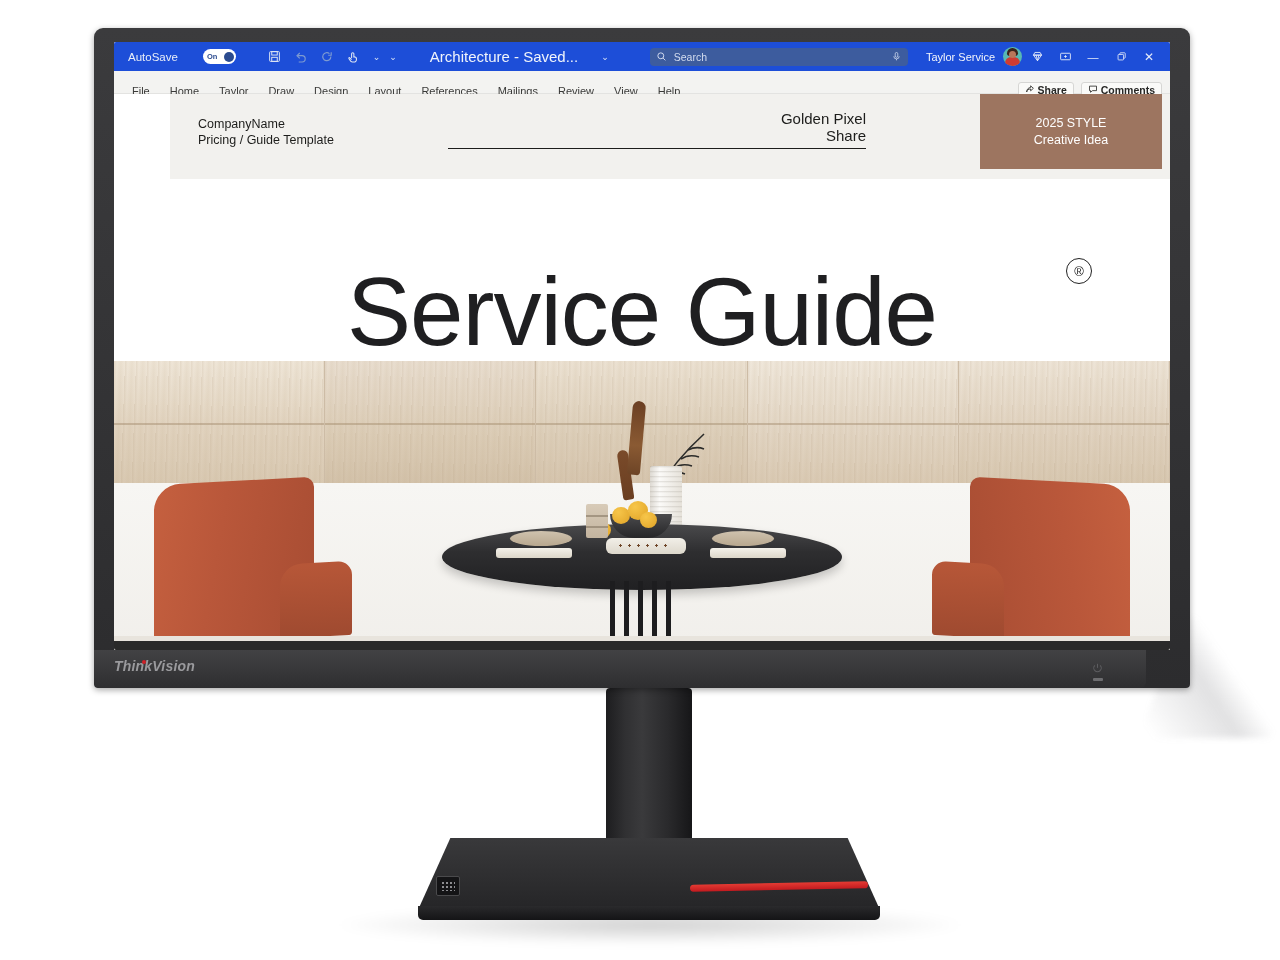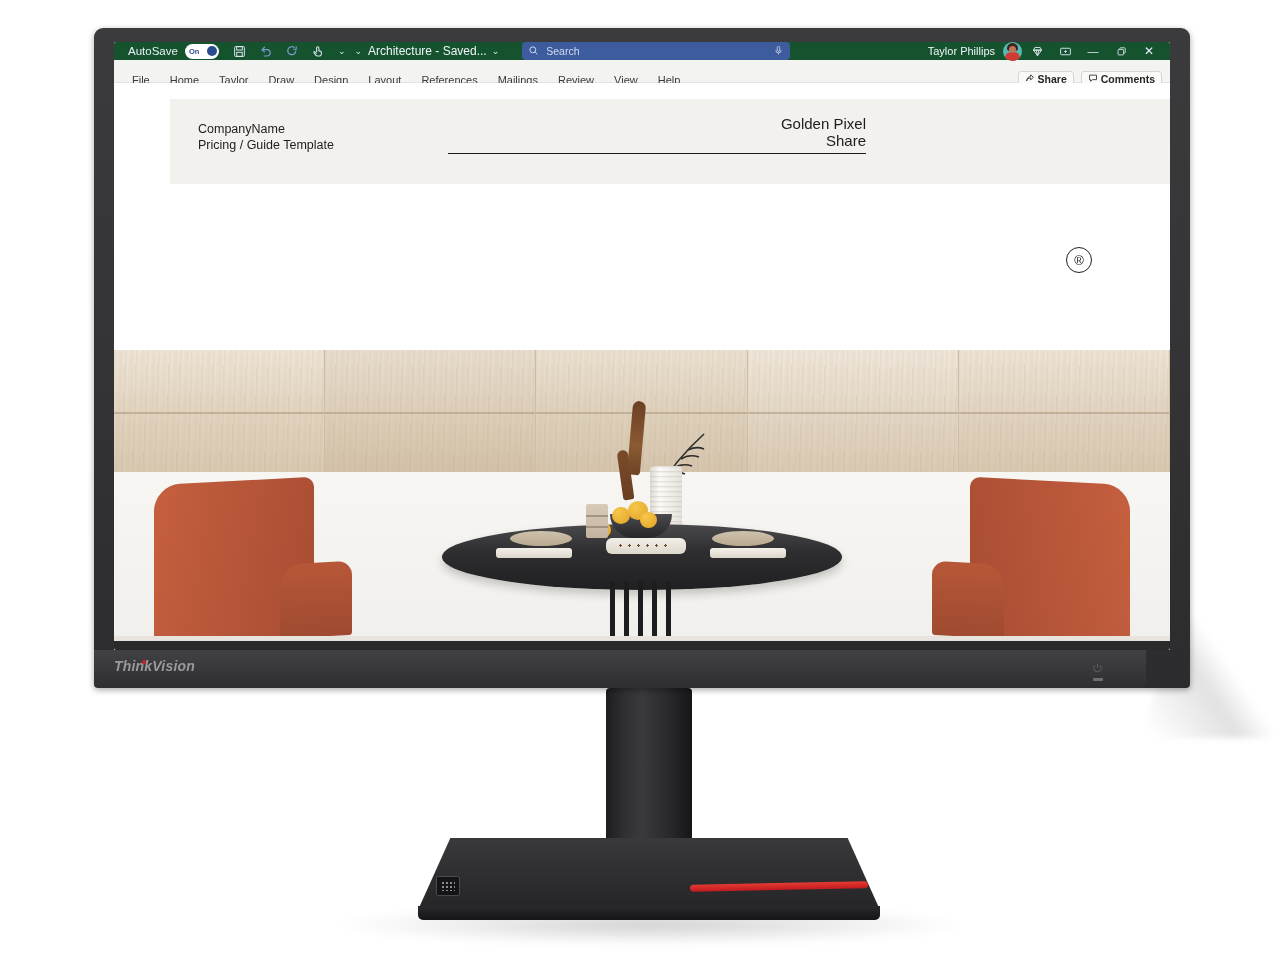--- a/index.html
+++ b/index.html
@@ -92,34 +92,34 @@
   .base-badge .dots{
     width:14px;height:10px;
     background-image:radial-gradient(#8c8c90 1px, transparent 1px);
     background-size:4px 4px;
   }
 
   
   .word{position:absolute;inset:0;background:#fff;display:flex;flex-direction:column;}
 
   .titlebar{
-    height:18px;background:#14532d;display:flex;align-items:center;
-    padding:0 6px;color:#fff;flex:none;
+    height:29px;background:#1d4ed8;display:flex;align-items:center;
+    padding:0 6px;color:#fff;flex:none;gap:18px;
   }
   .autosave-label{font-size:11.5px;margin-left:8px;margin-right:7px;color:#e9eef8;}
   .toggle{
     width:34px;height:15px;background:#ffffff;border-radius:9px;
     display:flex;align-items:center;padding:0 2px;box-sizing:border-box;
   }
   .toggle .txt{font-size:7.5px;color:#2b4b8f;font-weight:700;margin-left:2px;}
   .toggle .knob{width:10px;height:10px;border-radius:50%;background:#2b4b8f;margin-left:auto;}
   .tb-icons{display:flex;align-items:center;gap:4px;margin-left:10px;}
   .tb-ico{width:22px;height:21px;display:flex;align-items:center;justify-content:center;color:#dfe6f4;border-radius:3px;}
   .tb-ico.dim{color:#7e9ad0;}
-  .doc-title{font-size:12px;color:#f0f4fb;margin-left:6px;white-space:nowrap;}
+  .doc-title{font-size:15px;color:#f0f4fb;margin-left:15px;white-space:nowrap;}
   .caret-sm{font-size:9px;color:#dbe4f5;margin-left:5px;}
   .searchbox{
     width:268px;height:18px;background:#3d5c9e;border-radius:4px;
     display:flex;align-items:center;padding:0 6px;margin-left:23px;box-sizing:border-box;
   }
   .searchbox .ph{font-size:10.5px;color:#d3dcef;margin-left:7px;}
   .searchbox .mic{margin-left:auto;color:#c9d4ec;}
   .tb-right{margin-left:auto;display:flex;align-items:center;gap:2px;padding-right:2px;}
   .user-name{font-size:11px;color:#f2f5fb;margin-right:6px;white-space:nowrap;}
   .avatar{
@@ -140,21 +140,21 @@
   .rb-btn{
     display:flex;align-items:center;gap:3px;font-size:10.5px;color:#262624;
     font-weight:700;border:1px solid #d6d6d4;border-radius:3px;padding:1px 6px;background:#fafaf8;margin-top:16px;
   }
 
   .canvas{flex:1;background:#ffffff;position:relative;overflow:hidden;}
 
   
   .slide{position:absolute;left:0;top:0;right:0;bottom:0;background:#fff;}
   .hdr{
-    position:absolute;left:56px;top:16px;right:0;height:85px;background:#f2f1ee;
+    position:absolute;left:56px;top:0;right:0;height:85px;background:#f2f1ee;
   }
   .hdr-left{position:absolute;left:28px;top:22px;font-size:12.5px;line-height:16px;color:#1d1d1b;}
   .hdr-mid{
     position:absolute;left:278px;top:16px;width:418px;
     display:flex;justify-content:space-between;align-items:flex-end;
     border-bottom:1.5px solid #1d1d1b;padding-bottom:4px;flex-direction:column;
   }
   .hdr-mid span{font-size:15px;color:#1d1d1b;}
   .hdr-badge{
     position:absolute;right:8px;top:0;width:182px;height:75px;background:#9d7560;
@@ -384,21 +384,21 @@
             <span class="mic">
               <svg viewBox="0 0 16 16" width="11" height="11" fill="none" stroke="currentColor" stroke-width="1.2">
                 <rect x="6.1" y="2.2" width="3.8" height="7" rx="1.9"></rect>
                 <path d="M4.1 7.6a3.9 3.9 0 0 0 7.8 0"></path>
                   <path d="M8 11.6v2"></path>
               </svg>
             </span>
           </div>
 
           <div class="tb-right">
-            <div class="user-name">Taylor Phillips</div>
+            <div class="user-name">Taylor Service</div>
             <div class="avatar">
               <div class="body"></div>
               <div class="hair"></div>
               <div class="face"></div>
             </div>
             <div class="win-btn">
               <svg viewBox="0 0 16 16" width="13" height="13" fill="none" stroke="currentColor" stroke-width="1.1">
                 <path d="M3 6.3h10L8 13.2 3 6.3z"></path>
                   <path d="M4.8 3h6.4l1.8 3.3H3L4.8 3z"></path>
                   <path d="M6.3 6.3 8 13.2l1.7-6.9"></path>
@@ -459,22 +459,27 @@
 
             <div class="hdr">
               <div class="hdr-left">
                 <div>CompanyName</div>
                 <div>Pricing / Guide Template</div>
               </div>
               <div class="hdr-mid">
                 <span>Golden Pixel</span>
                 <span>Share</span>
               </div>
-            </div>
-
+              <div class="hdr-badge">
+                <div>2025 STYLE</div>
+                <div>Creative Idea</div>
+              </div>
+            </div>
+
+            <div class="headline">Service Guide</div>
             <div class="rmark">®</div>
 
             <div class="photo">
               <div class="wall-wood">
                 <div class="panel">
                     <div class="panel-split"></div>
                   </div>
                 <div class="panel">
                     <div class="panel-split"></div>
                   </div>

